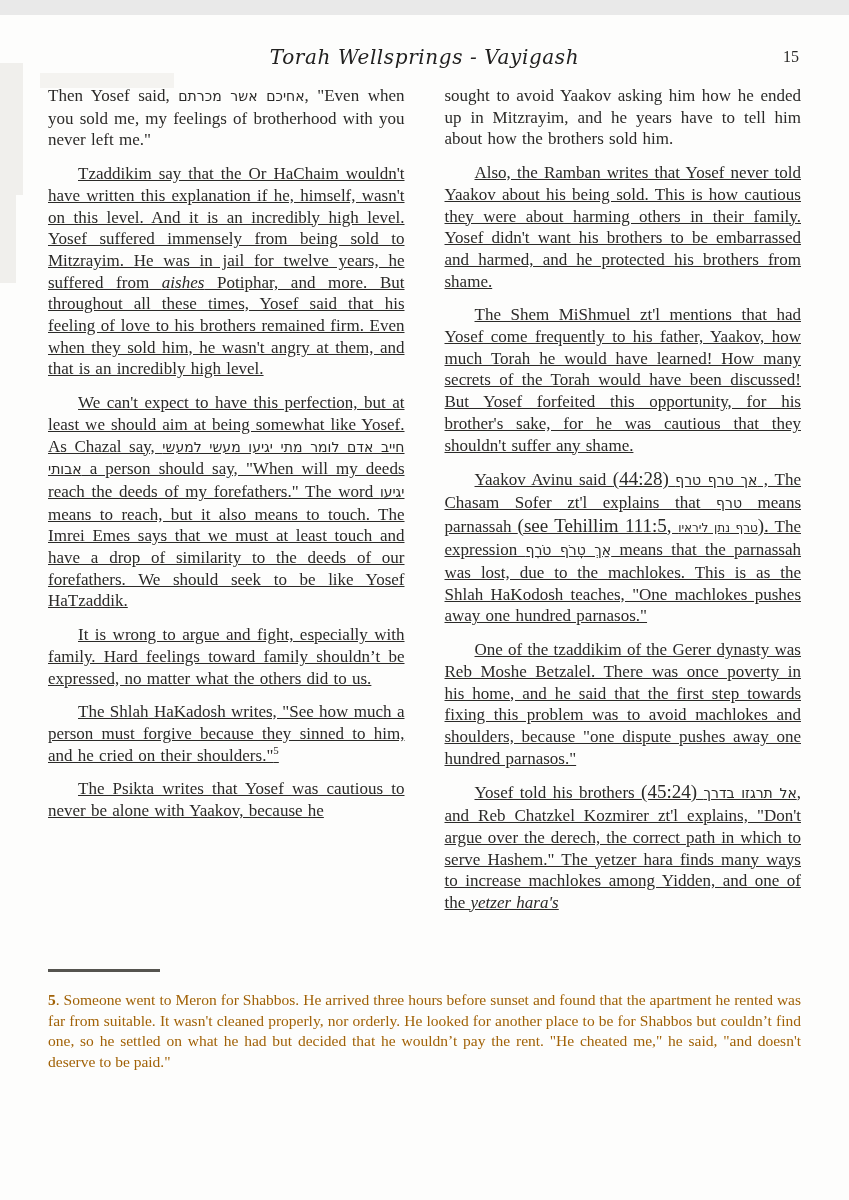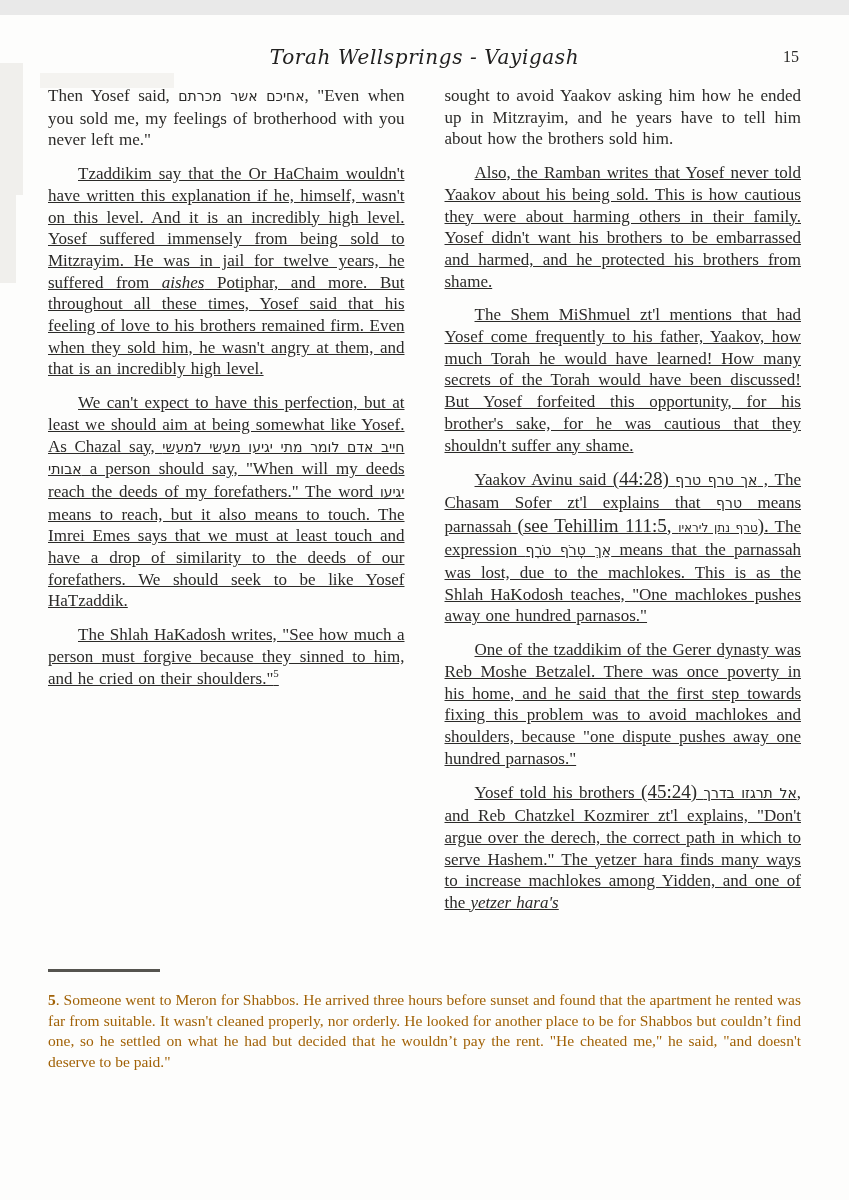--- a/index.html
+++ b/index.html
@@ -90,21 +90,23 @@
     <div class="header">
       <div class="title">Torah Wellsprings - Vayigash</div>
       <div class="pagenum">15</div>
     </div>
 
     <div class="columns">
       <div class="column">
           <p class="para"><span class="seg-n">Then Yosef said, </span><span class="seg-h" dir="rtl">אחיכם אשר מכרתם</span><span class="seg-n">, "Even when you sold me, my feelings of brotherhood with you never left me."</span></p>
           <p class="para indent"><span class="seg-n">Tzaddikim say that the Or HaChaim wouldn't have written this explanation if he, himself, wasn't on this level. And it is an incredibly high level. Yosef suffered immensely from being sold to Mitzrayim. He was in jail for twelve years, he suffered from </span><span class="seg-i">aishes</span><span class="seg-n"> Potiphar, and more. But throughout all these times, Yosef said that his feeling of love to his brothers remained firm. Even when they sold him, he wasn't angry at them, and that is an incredibly high level.</span></p>
           <p class="para indent"><span class="seg-n">We can't expect to have this perfection, but at least we should aim at being somewhat like Yosef. As Chazal say, </span><span class="seg-h" dir="rtl">חייב אדם לומר מתי יגיעו מעשי למעשי אבותי</span><span class="seg-n"> a person should say, "When will my deeds reach the deeds of my forefathers." The word </span><span class="seg-h" dir="rtl">יגיעו</span><span class="seg-n"> means to reach, but it also means to touch. The Imrei Emes says that we must at least touch and have a drop of similarity to the deeds of our forefathers. We should seek to be like Yosef HaTzaddik.</span></p>
+          <p class="para indent"><span class="seg-n">It is wrong to argue and fight, especially with family. Hard feelings toward family shouldn’t be expressed, no matter what the others did to us.</span></p>
           <p class="para indent"><span class="seg-n">The Shlah HaKadosh writes, "See how much a person must forgive because they sinned to him, and he cried on their shoulders."</span><span class="seg-sup">5</span></p>
+          <p class="para indent"><span class="seg-n">The Psikta writes that Yosef was cautious to never be alone with Yaakov, because he</span></p>
         </div>
       <div class="column">
           <p class="para"><span class="seg-n">sought to avoid Yaakov asking him how he ended up in Mitzrayim, and he years have to tell him about how the brothers sold him.</span></p>
           <p class="para indent"><span class="seg-n">Also, the Ramban writes that Yosef never told Yaakov about his being sold. This is how cautious they were about harming others in their family. Yosef didn't want his brothers to be embarrassed and harmed, and he protected his brothers from shame.</span></p>
           <p class="para indent"><span class="seg-n">The Shem MiShmuel zt'l mentions that had Yosef come frequently to his father, Yaakov, how much Torah he would have learned! How many secrets of the Torah would have been discussed! But Yosef forfeited this opportunity, for his brother's sake, for he was cautious that they shouldn't suffer any shame.</span></p>
           <p class="para indent"><span class="seg-n">Yaakov Avinu said </span><span class="seg-sm">(44:28)</span><span class="seg-n"> </span><span class="seg-h" dir="rtl">אך טרף טרף</span><span class="seg-n"> , The Chasam Sofer zt'l explains that </span><span class="seg-h" dir="rtl">טרף</span><span class="seg-n"> means parnassah </span><span class="seg-sm">(see Tehillim 111:5, </span><span class="seg-hsm" dir="rtl">טרף נתן ליראיו</span><span class="seg-sm">).</span><span class="seg-n"> The expression </span><span class="seg-h" dir="rtl">אַךְ טָרֹף טֹרָף</span><span class="seg-n"> means that the parnassah was lost, due to the machlokes. This is as the Shlah HaKodosh teaches, "One machlokes pushes away one hundred parnasos."</span></p>
           <p class="para indent"><span class="seg-n">One of the tzaddikim of the Gerer dynasty was Reb Moshe Betzalel. There was once poverty in his home, and he said that the first step towards fixing this problem was to avoid machlokes and shoulders, because "one dispute pushes away one hundred parnasos."</span></p>
           <p class="para indent"><span class="seg-n">Yosef told his brothers </span><span class="seg-sm">(45:24)</span><span class="seg-n"> </span><span class="seg-h" dir="rtl">אל תרגזו בדרך</span><span class="seg-n">, and Reb Chatzkel Kozmirer zt'l explains, "Don't argue over the derech, the correct path in which to serve Hashem." The yetzer hara finds many ways to increase machlokes among Yidden, and one of the </span><span class="seg-i">yetzer hara's</span></p>
         </div>
     </div>

